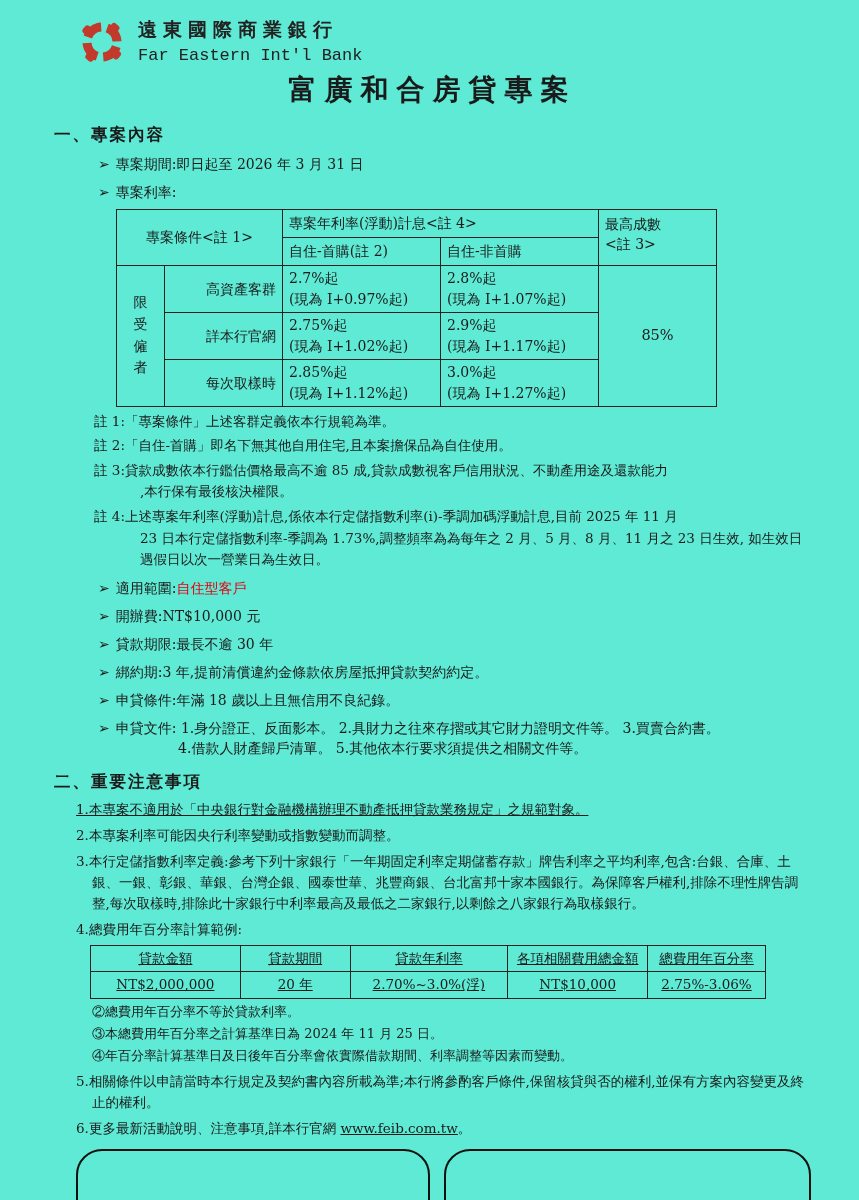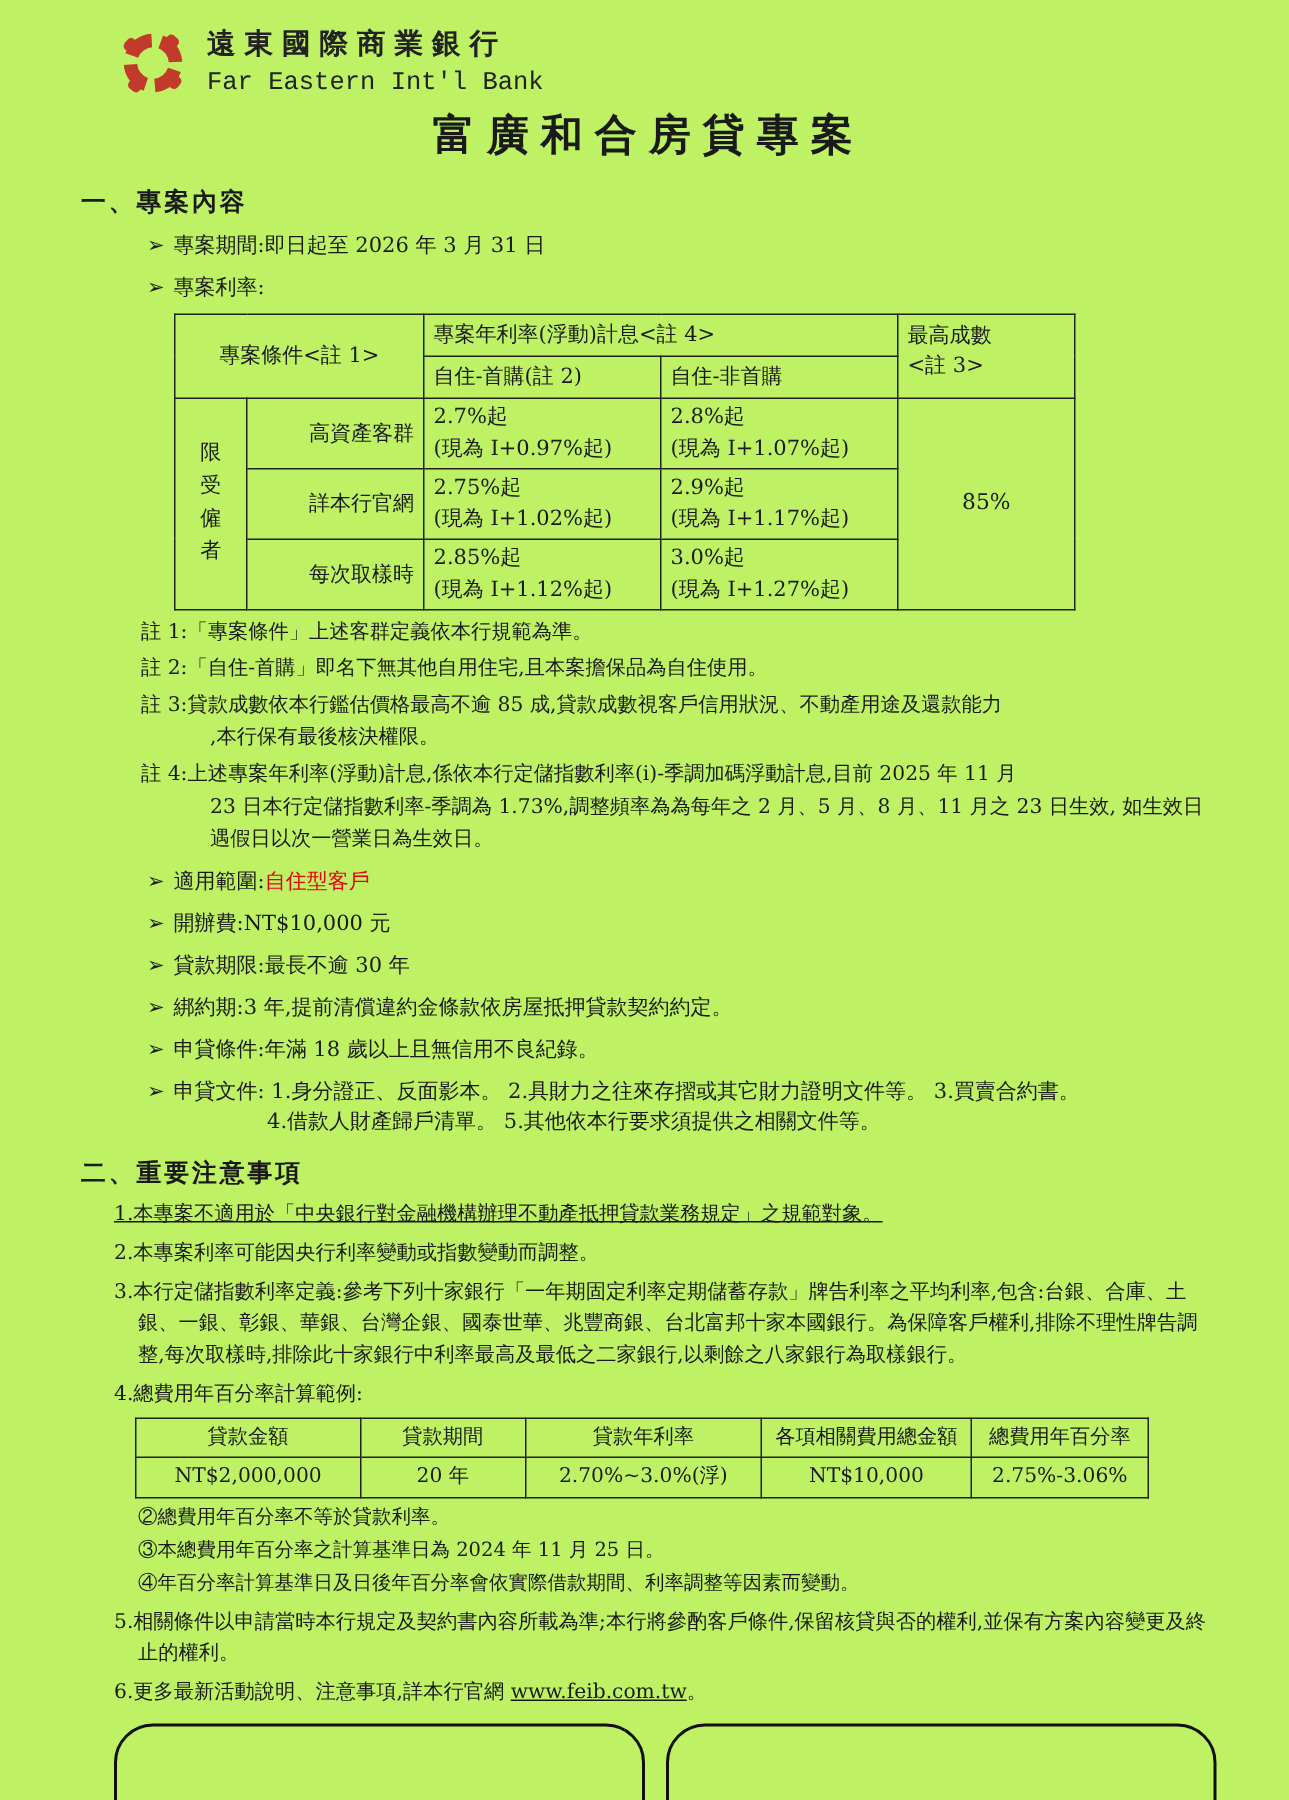--- a/index.html
+++ b/index.html
@@ -1,19 +1,19 @@
 <!DOCTYPE html>
 <html><head>
 <meta charset="utf-8">
 <style>
   * { margin:0; padding:0; box-sizing:border-box; }
   html,body { background:#ffffff; }
   .page {
     position:relative; width:859px; height:1200px; margin:0 auto;
-    background:#bef264; overflow:hidden;
+    background:#5eead4; overflow:hidden;
     font-family:"DejaVu Serif","Liberation Serif",serif;
     color:#1a1a1a; padding:16px 48px 8px 54px;
     font-size:14px; line-height:1.45;
   }
 
   
   .brand { display:flex; align-items:center; gap:12px; margin-left:24px; }
   .brand-logo { width:48px; height:48px; flex:0 0 auto; }
   .brand-zh { font-size:19px; font-weight:bold; letter-spacing:6px; color:#222; }
   .brand-en { font-size:17px; color:#222; font-family:Liberation Mono, monospace; }
@@ -41,21 +41,21 @@
 
   
   .note { margin-left:40px; margin-top:3px; font-size:13.5px; white-space:pre-wrap;
           padding-left:46px; text-indent:-46px; line-height:1.6; }
 
   
   .s2-item { margin-left:22px; margin-top:5px; font-size:13.5px; line-height:1.55;
              padding-left:16px; text-indent:-16px; white-space:pre-wrap; }
   .u { text-decoration:underline; }
 
-  .apr-table { border-collapse:collapse; margin:5px 0 3px 36px; width:676px; font-size:13.5px; }
+  .apr-table { border-collapse:collapse; margin:5px 0 3px 36px; width:676px; font-size:13.5px;text-decoration:underline; }
   .apr-table td { border:1.5px solid #222; text-align:center; padding:3px 4px; height:26px; }
   .apr-table col.c1{width:150px} .apr-table col.c2{width:110px} .apr-table col.c3{width:158px}
   .apr-table col.c4{width:140px} .apr-table col.c5{width:118px}
 
   .apr-note { margin-left:38px; margin-top:2px; font-size:13px; line-height:1.55;
               padding-left:14px; text-indent:-14px; white-space:pre-wrap; }
 
   .site-link { text-decoration:underline; }
 
   

